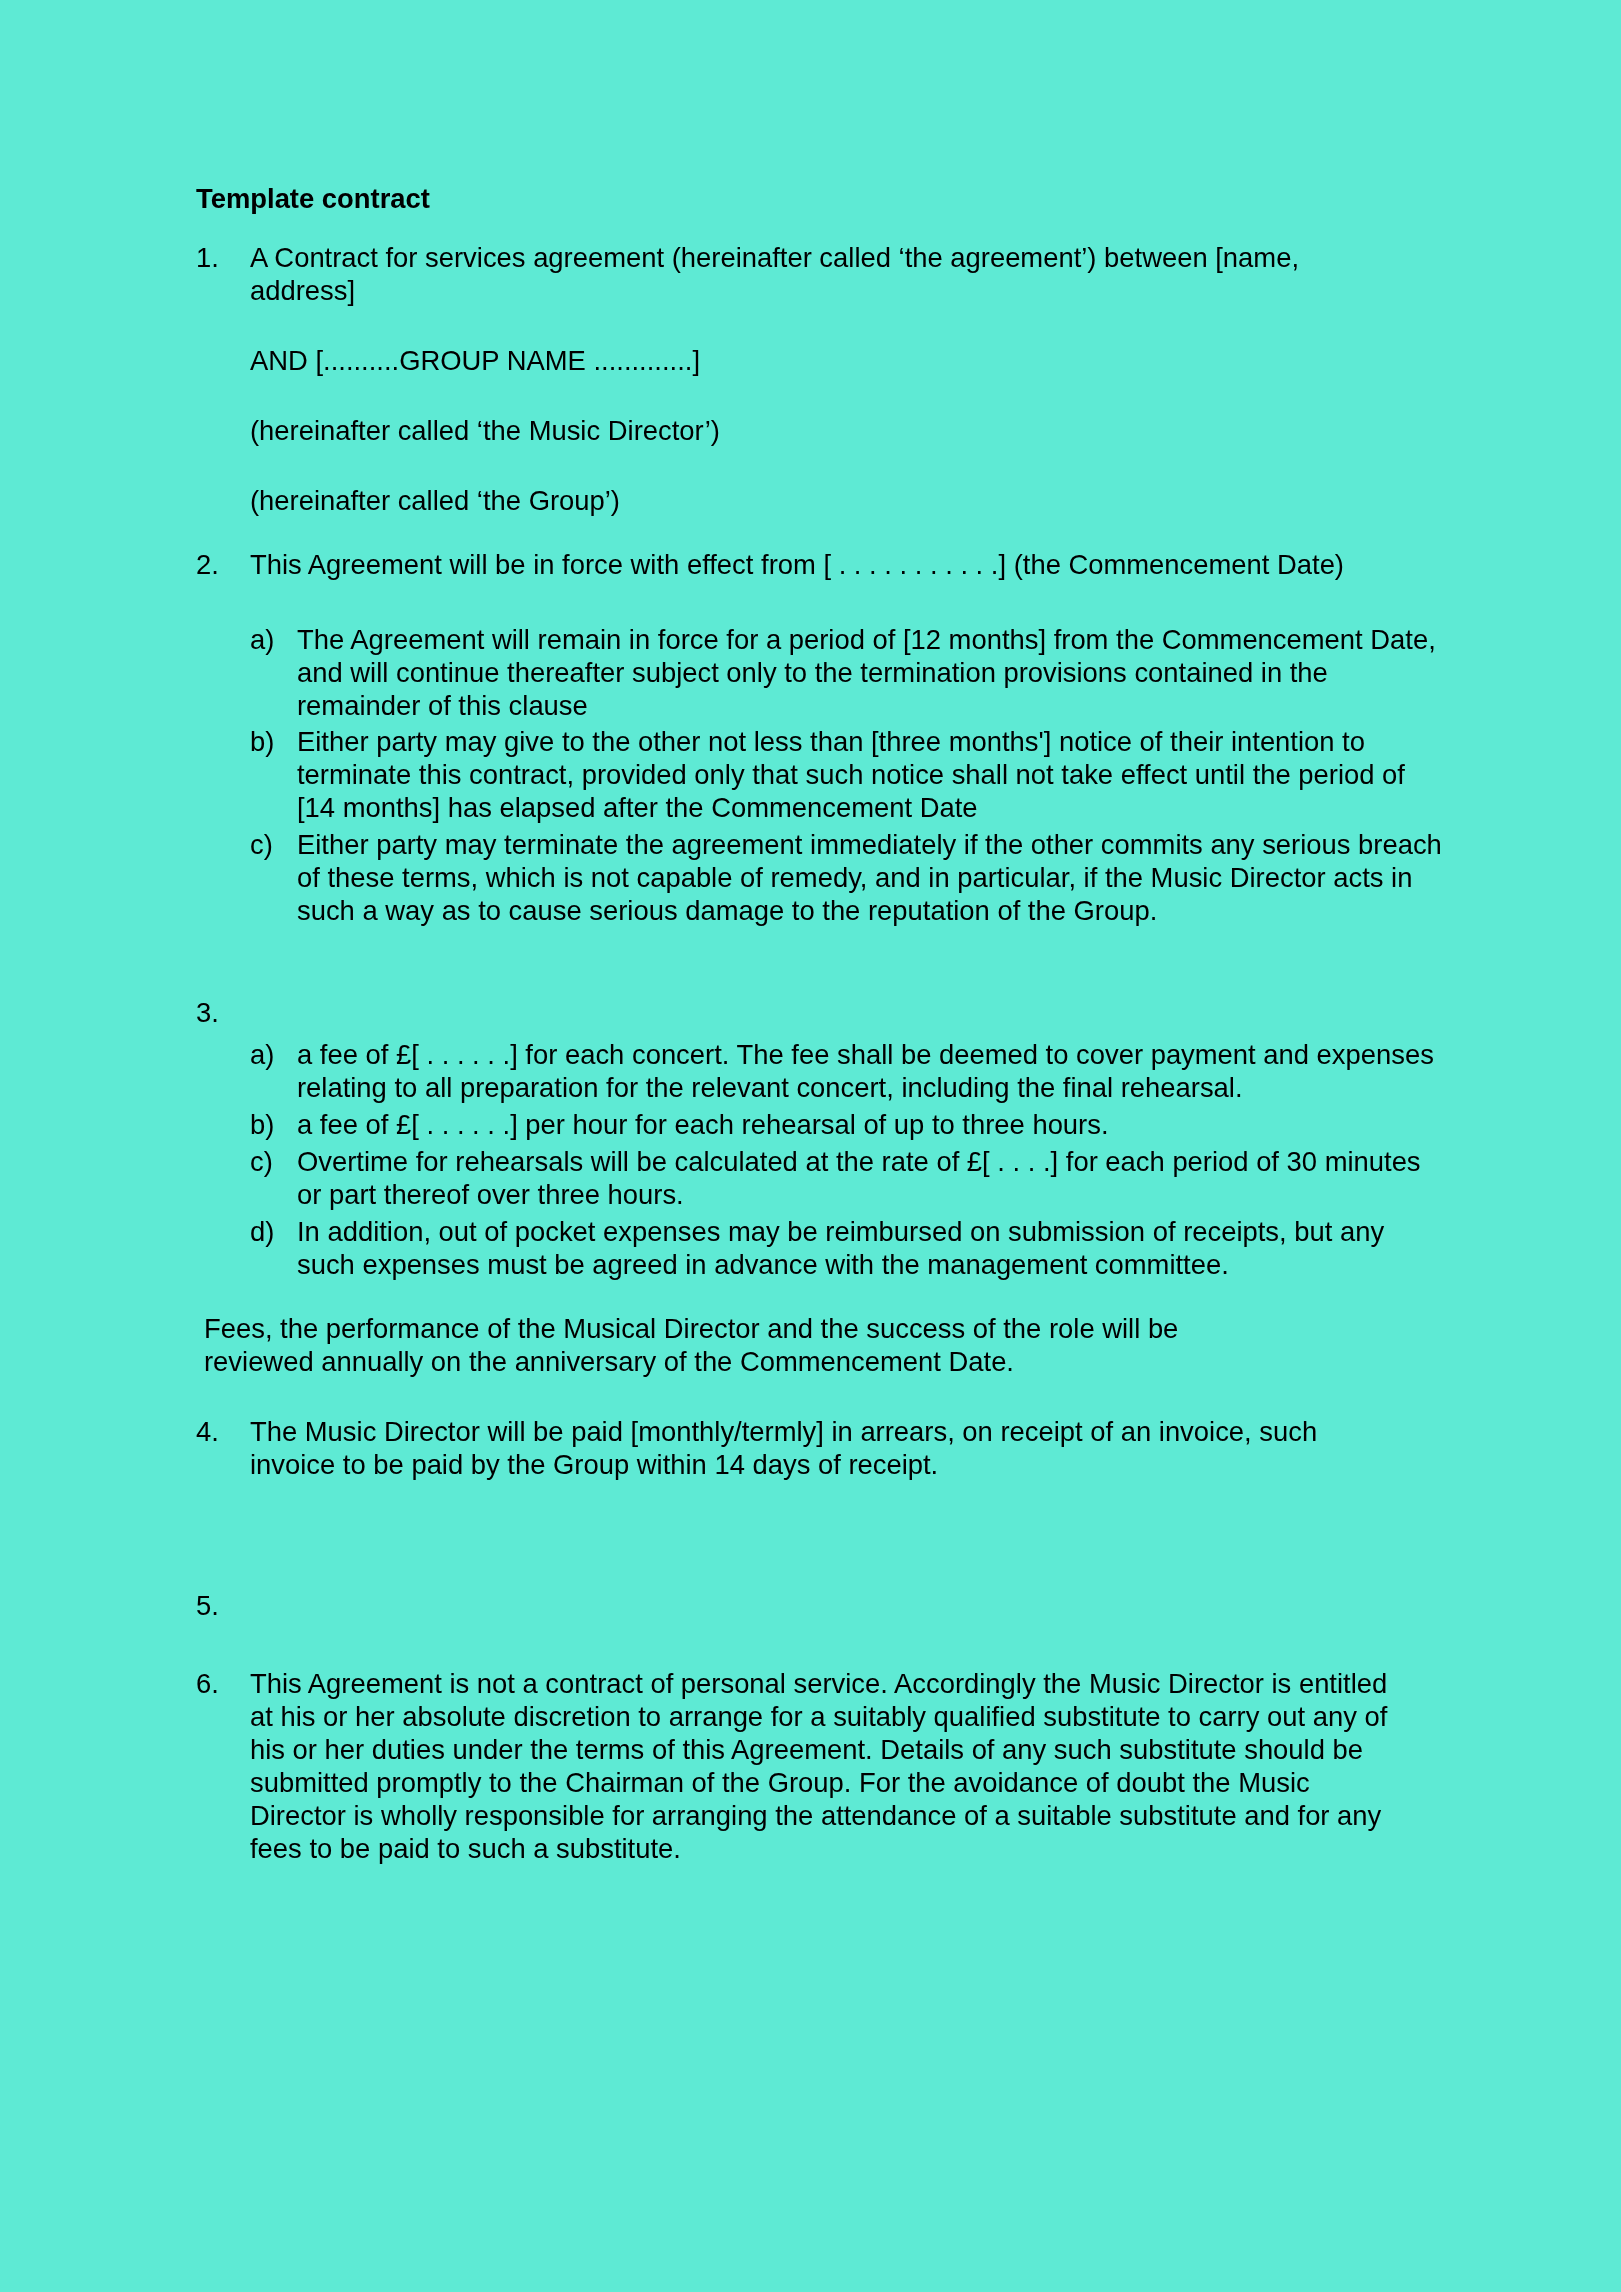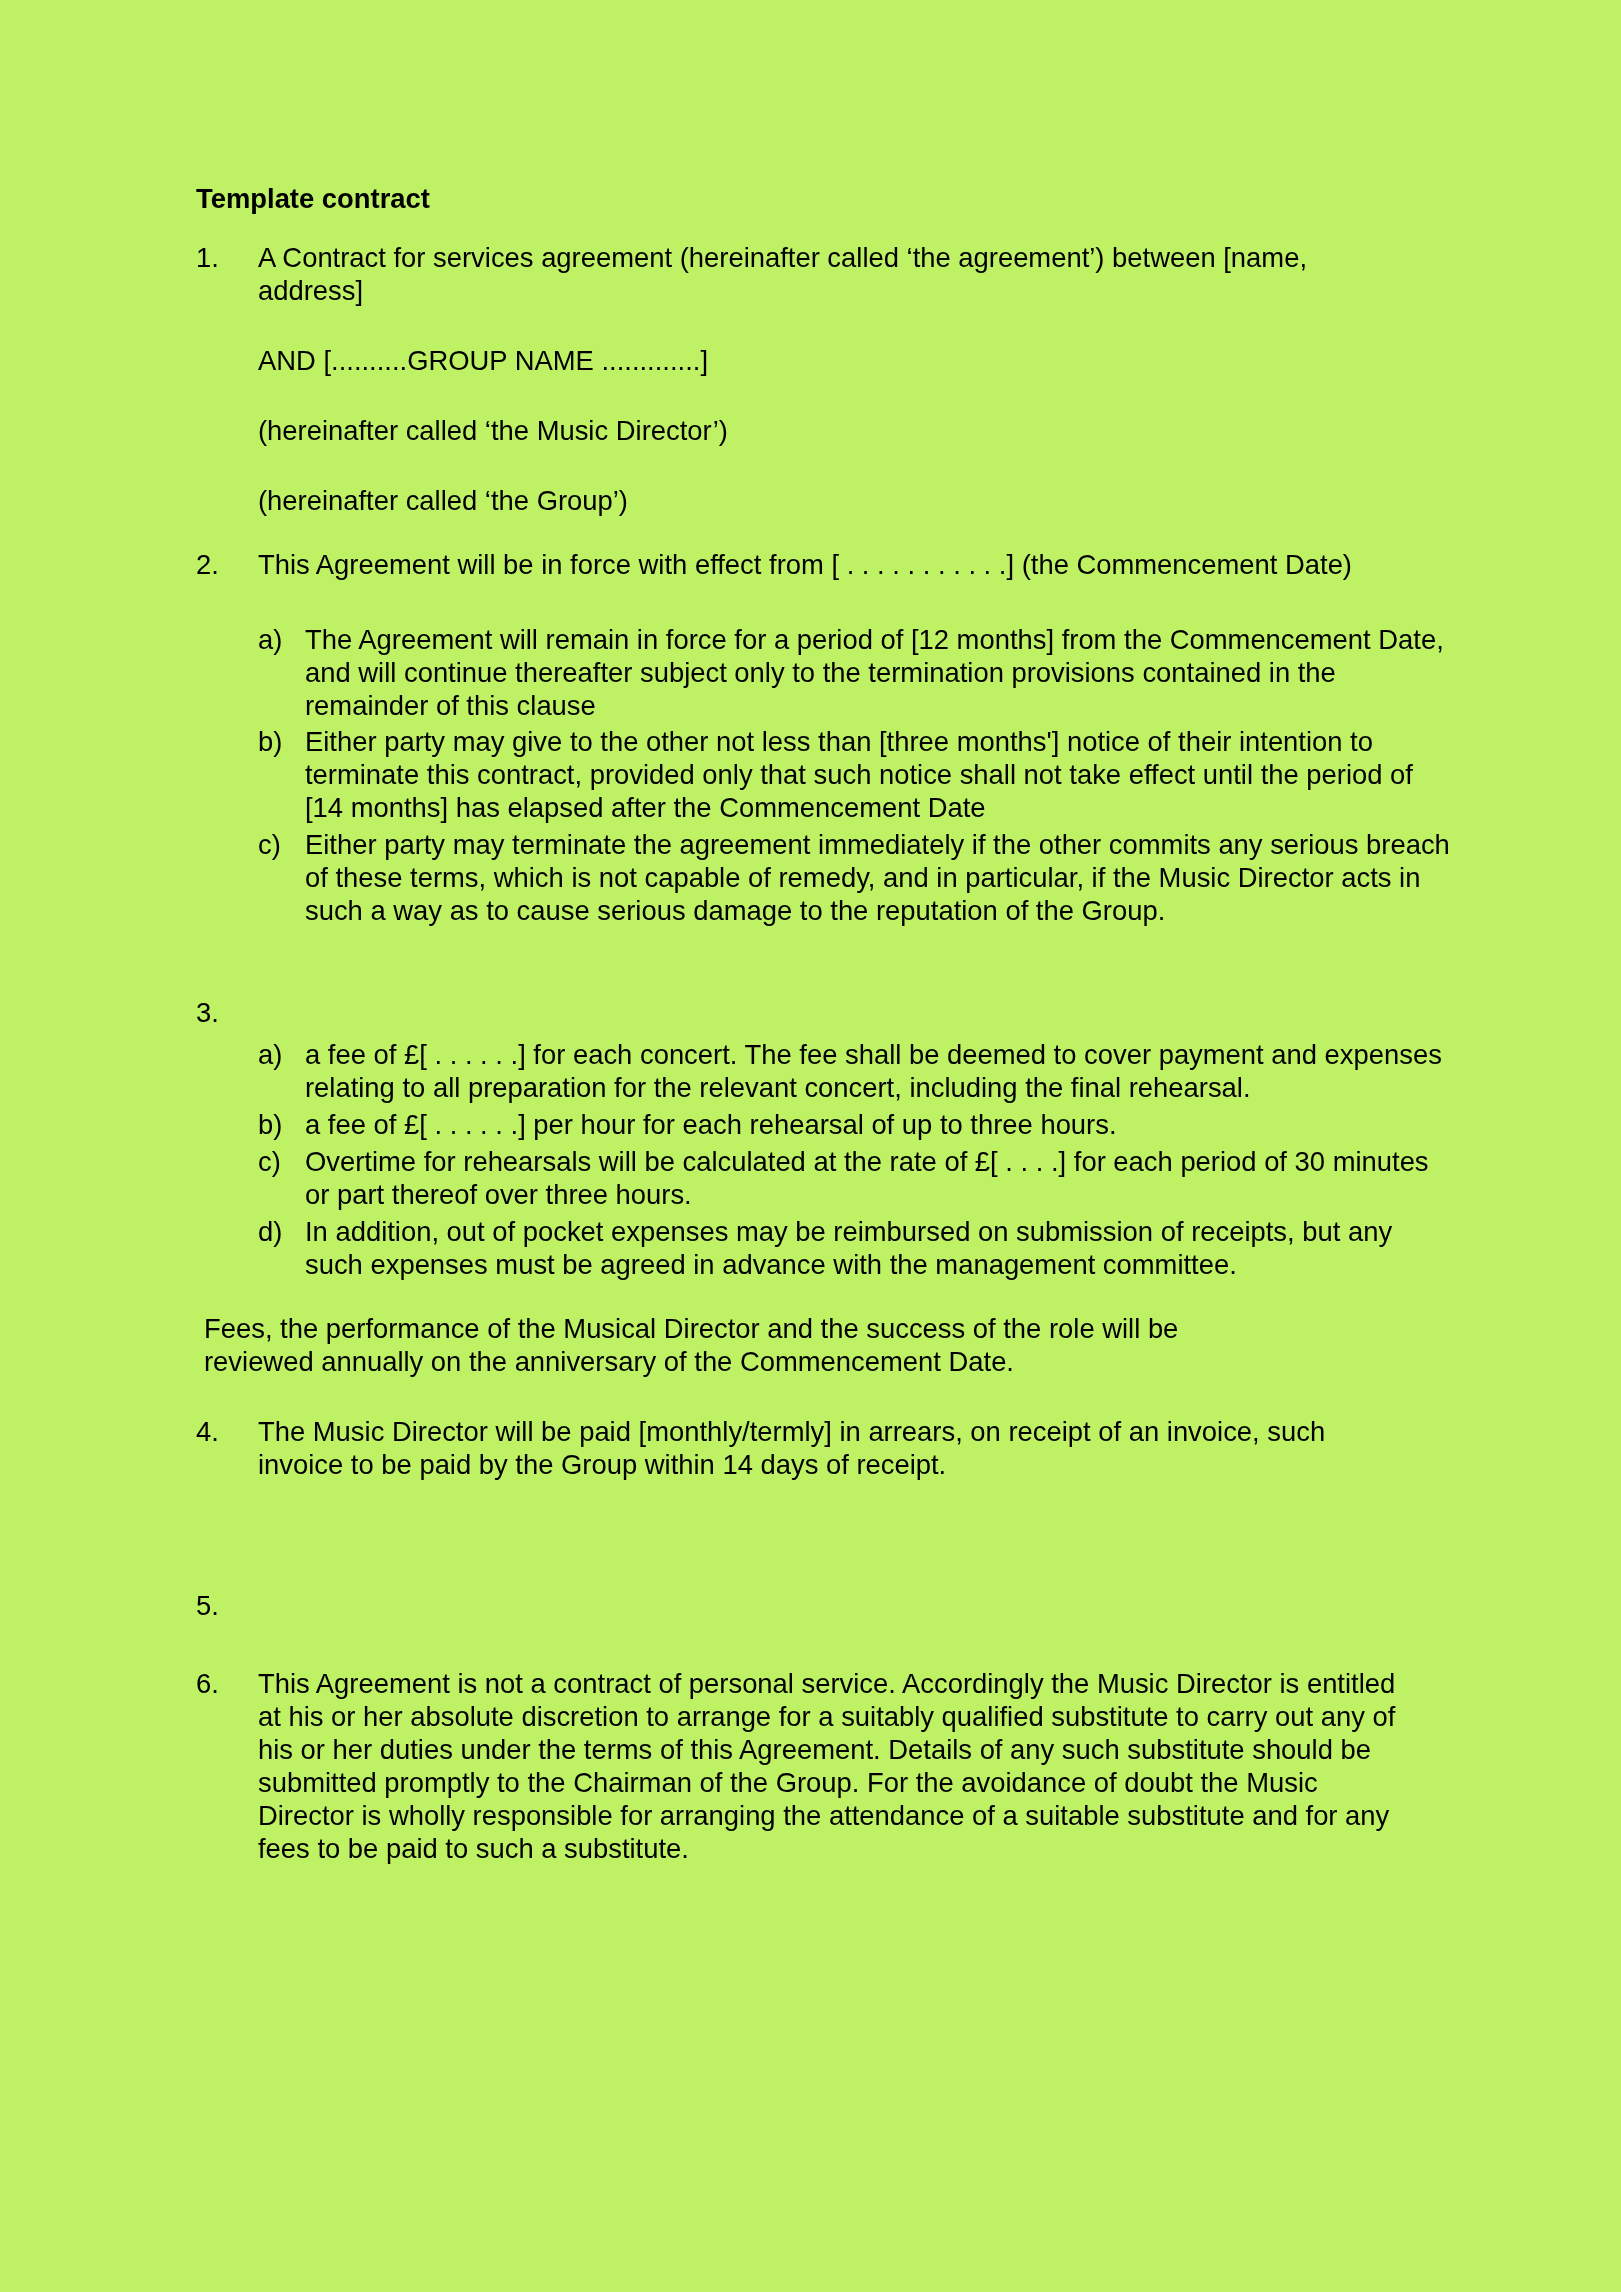--- a/index.html
+++ b/index.html
@@ -5,21 +5,21 @@
   html, body {
     margin: 0;
     padding: 0;
     background: #e8e8e8;
   }
   .page {
     position: relative;
     width: 1621px;
     height: 2293px;
     margin: 0 auto;
-    background: #bef264;
+    background: #5eead4;
     box-sizing: border-box;
     padding: 182px 0 0 196px;
     font-family: "Liberation Sans", sans-serif;
     font-size: 27.4px;
     line-height: 33px;
     color: #000000;
     overflow: hidden;
   }
   .doc-title {
     font-size: 27.4px;
@@ -30,21 +30,20 @@
   .clause-row {
     display: flex;
     align-items: flex-start;
   }
   .clause-num {
     flex: 0 0 54px;
     width: 54px;
   }
   .clause-body {
     width: 1210px;
-    margin-left: 8px;
   }
   .para {
     margin: 0;
     max-width: 1147px;
   }
   .para + .para {
     margin-top: 37px;
   }
   .clause-2 { margin-top: 31px; }
   .clause-3 { margin-top: 69px; }

